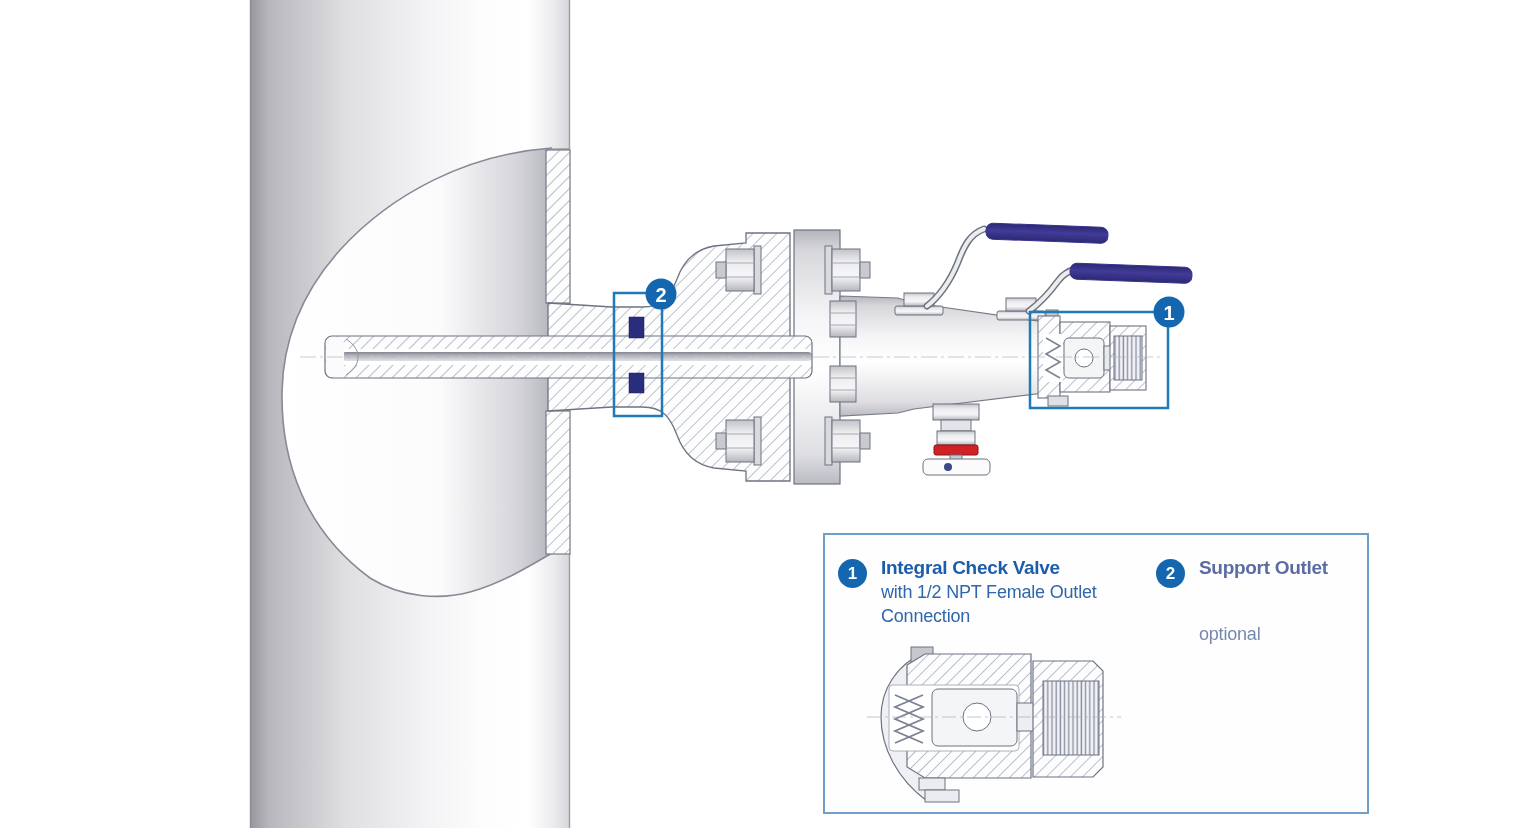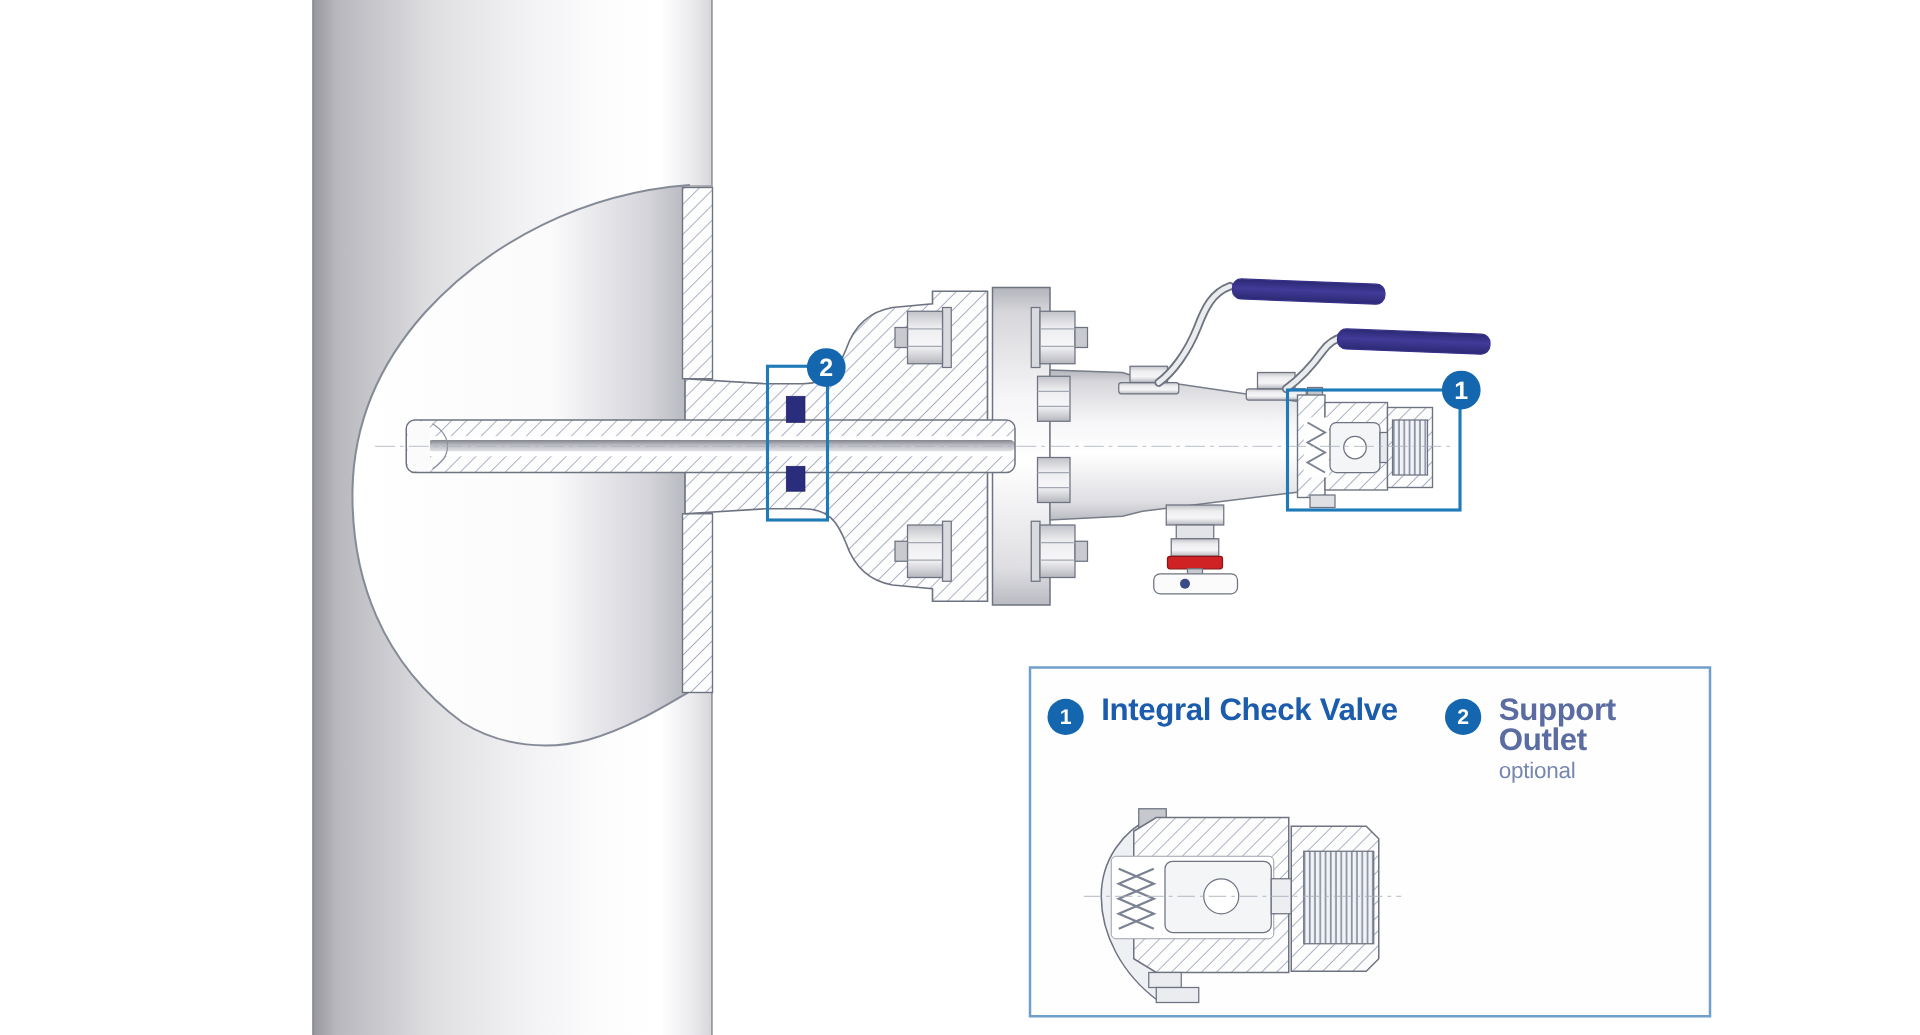--- a/index.html
+++ b/index.html
@@ -10,26 +10,26 @@
   
   .legend{position:absolute;left:823px;top:533px;width:546px;height:281px;
           border:2px solid var(--legend-border,#6f9fca);background:#fefefe;box-sizing:border-box;}
   .legend-item{position:absolute;display:flex;align-items:flex-start;}
   .legend-item.item1{left:13px;top:21px;}
   .legend-item.item2{left:331px;top:21px;}
   .badge{width:29px;height:29px;border-radius:50%;background:var(--badge-blue,#1466af);
          color:#fff;font-weight:bold;font-size:17px;line-height:29px;text-align:center;
          flex:0 0 29px;margin-top:3px;}
   .legend-text{margin-left:14px;}
-  .legend-title{font-weight:bold;font-size:25px;line-height:24px;letter-spacing:-0.3px;}
+  .legend-title{font-weight:bold;font-size:19px;line-height:24px;letter-spacing:-0.3px;}
   .item1 .legend-title{color:var(--title-strong,#1c5cad);}
   .item2 .legend-title{color:var(--title-muted,#5a6ca1);}
   .legend-desc{font-size:18px;line-height:24px;letter-spacing:-0.2px;max-width:232px;}
   .item1 .legend-desc{color:var(--desc-strong,#2f67ab);}
-  .item2 .legend-desc{color:var(--desc-muted,#7787b0);}
+  .item2 .legend-desc{color:var(--desc-muted,#7787b0);margin-top:42px;}
   .legend-figure{position:absolute;left:36px;top:102px;}
 </style>
 </head>
 <body>
 
 <div class="stage">
 
 <svg width="1536" height="828" viewBox="0 0 1536 828">
   <defs>
     <pattern id="hatchM" patternUnits="userSpaceOnUse" width="8.5" height="8.5" patternTransform="rotate(45)">
@@ -236,20 +236,21 @@
     <text x="1169" y="313" text-anchor="middle" dominant-baseline="central" fill="#ffffff" font-size="20" font-weight="bold">1</text>
   </g>
 </svg>
 
 <div class="legend">
 
   <div class="legend-item item1">
     <div class="badge">1</div>
     <div class="legend-text">
       <div class="legend-title">Integral Check Valve</div>
+      <div class="legend-desc">with 1/2 NPT Female Outlet Connection</div>
     </div>
   </div>
 
   <div class="legend-item item2">
     <div class="badge">2</div>
     <div class="legend-text">
       <div class="legend-title">Support Outlet</div>
       <div class="legend-desc">optional</div>
     </div>
   </div>

